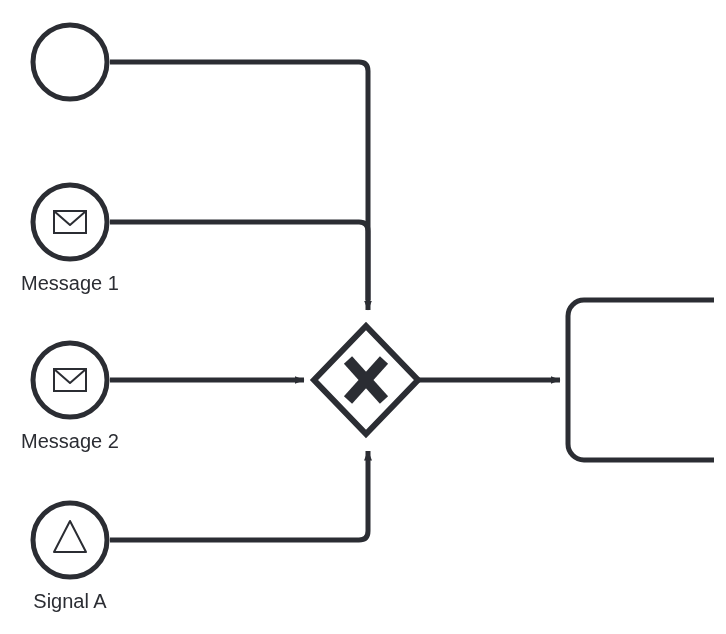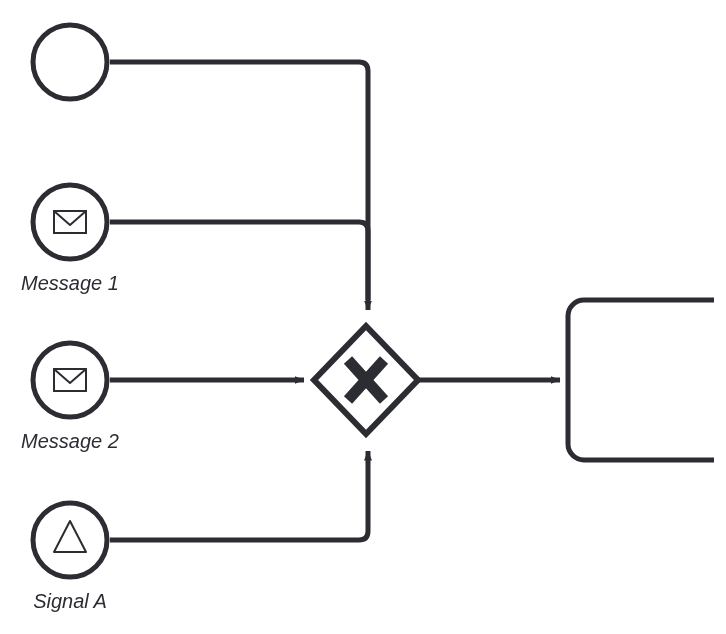--- a/index.html
+++ b/index.html
@@ -7,21 +7,20 @@
     padding: 0;
     background: #ffffff;
   }
   #canvas {
     position: relative;
     width: 714px;
     height: 634px;
     background: #ffffff;
     overflow: hidden;
     font-family: "Liberation Sans", sans-serif;
-    font-style: italic;
   }
   #diagram-svg {
     position: absolute;
     left: 0;
     top: 0;
     width: 726px;
     height: 634px;
   }
   .evt-label {
     font-family: "Liberation Sans", sans-serif;

